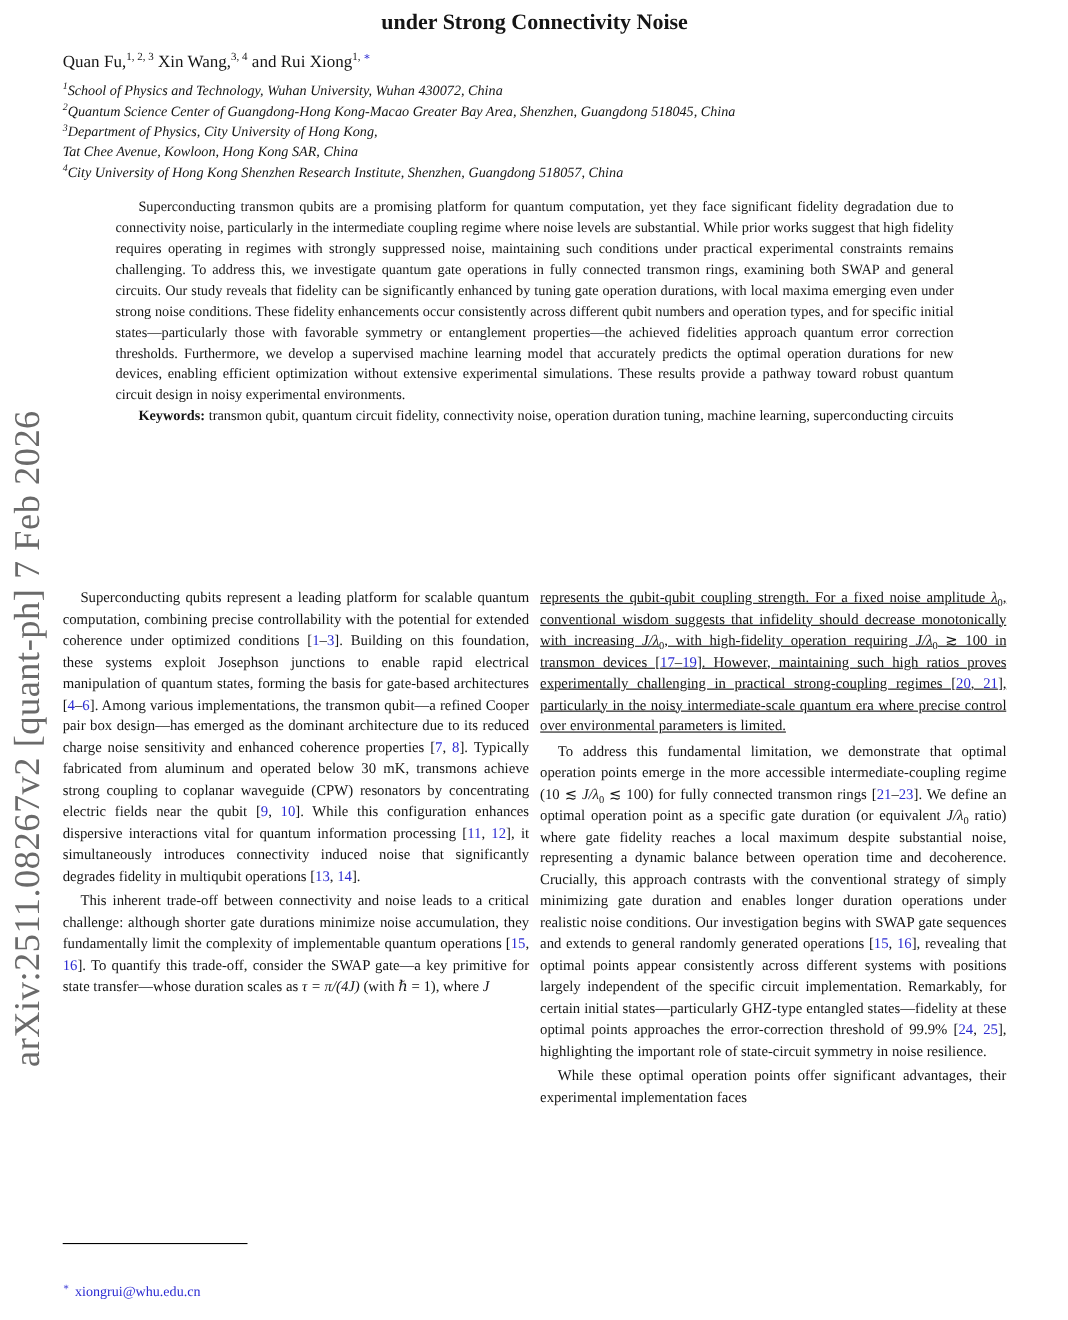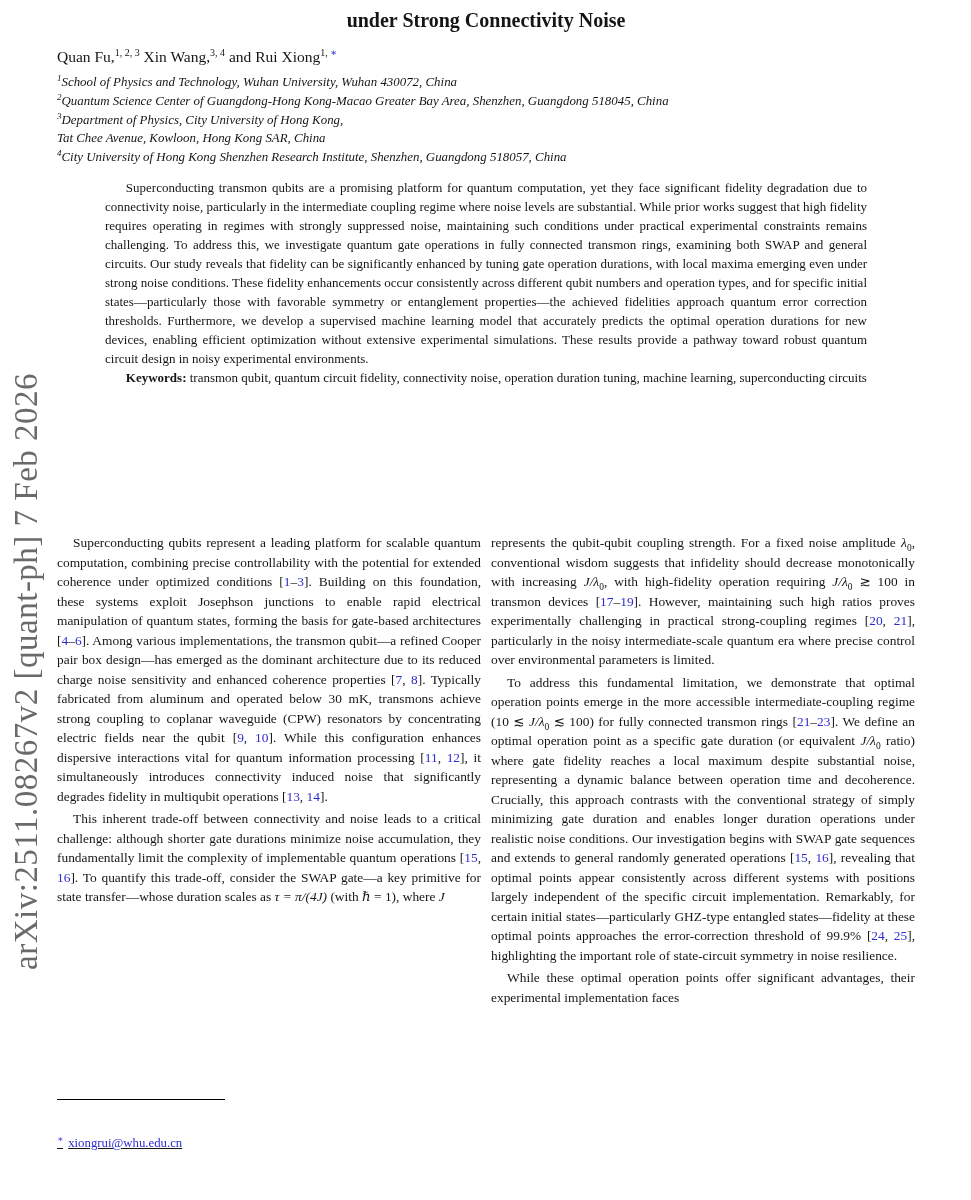--- a/index.html
+++ b/index.html
@@ -70,32 +70,31 @@
     margin: 12px 0 17px;
   }
   .section-heading .sec-num { margin-right: 14px; }
   .para {
     margin: 0 0 3px;
     font-size: 13.4px;
     line-height: 1.455;
     text-align: justify;
     text-indent: 1.2em;
   }
-  .para.no-indent { text-indent: 0; }
+  .para.no-indent { text-indent: 0; text-decoration: underline; }
   .para sub, .para sup { font-size: 9.5px; line-height: 0; }
   .cite { color: #2b2bd2; }
   .link { color: #2b2bd2; }
   .m { font-style: italic; }
   .footnote {
     position: absolute;
     left: 57px;
-    top: 1099px;
+    top: 1130px;
     width: 424px;
     font-size: 12.8px;
-    text-decoration: underline;
   }
   .footnote-rule { width: 168px; height: 0; border-top: 1.2px solid #000; }
   .footnote-email { margin-top: 36px; color: #2b2bd2; }
   .footnote-email sup { font-size: 9px; line-height: 0; margin-right: 5px; }
 </style>
 </head>
 <body>
 
 <div class="page">
 

